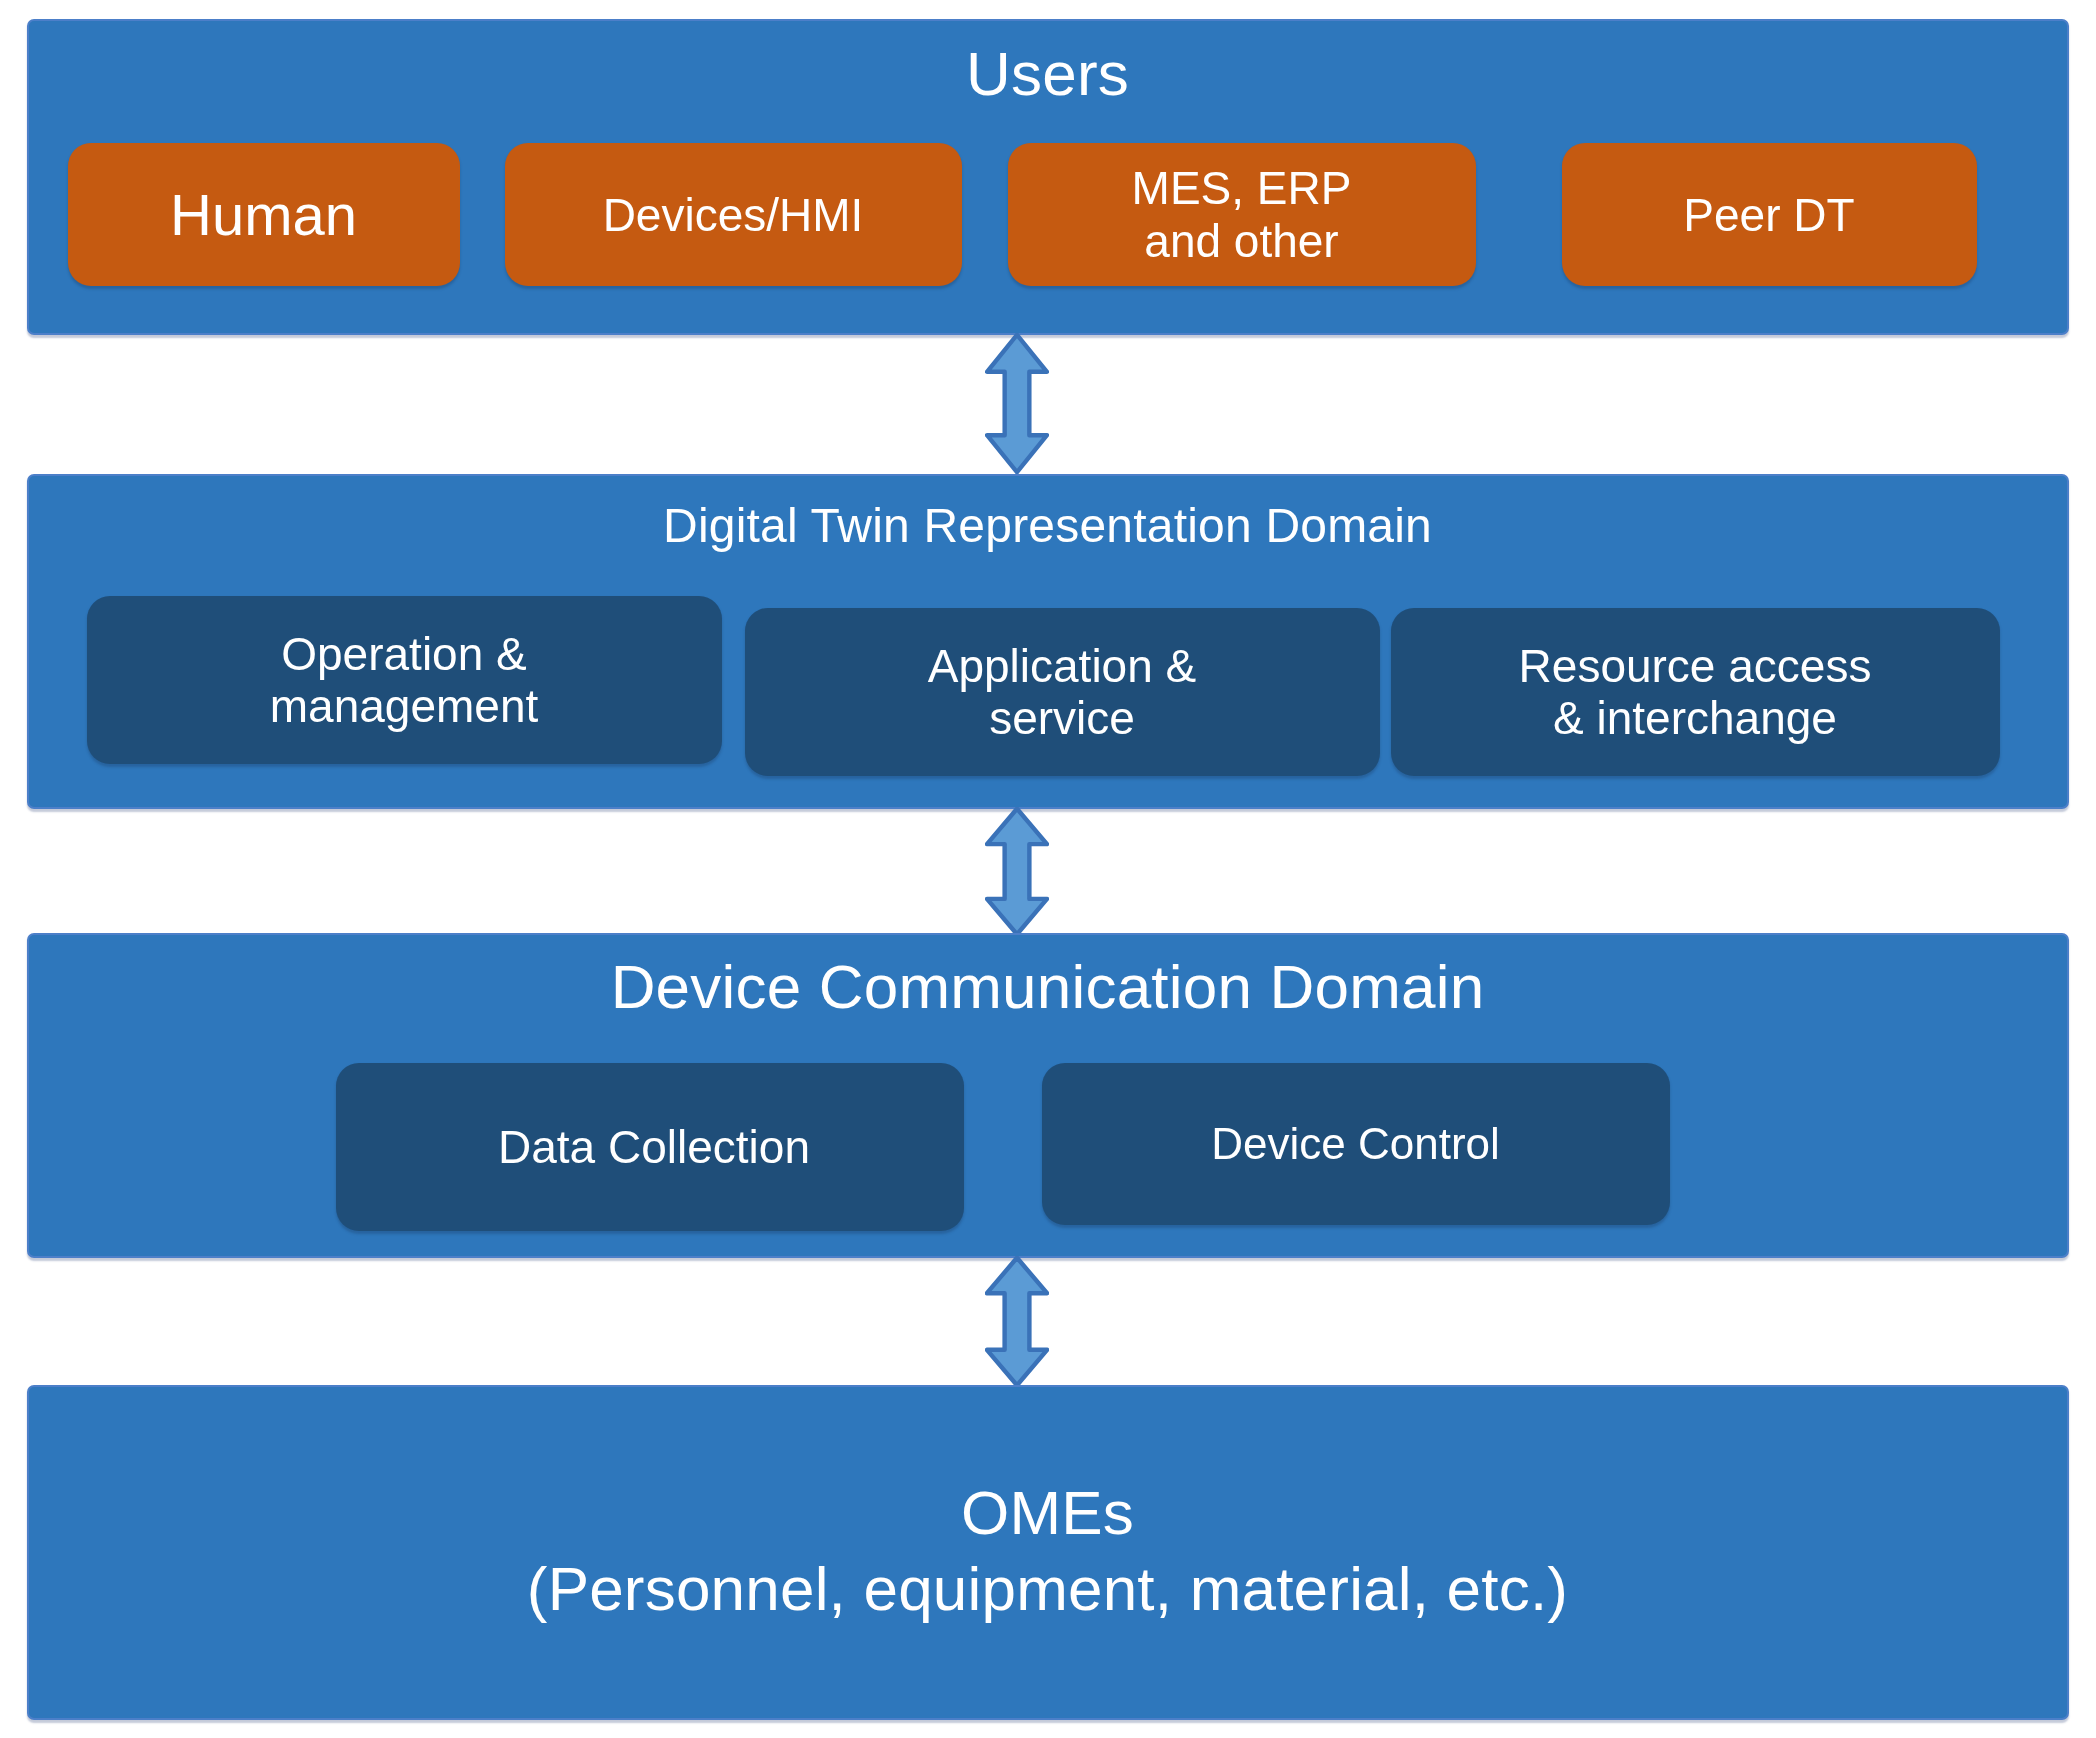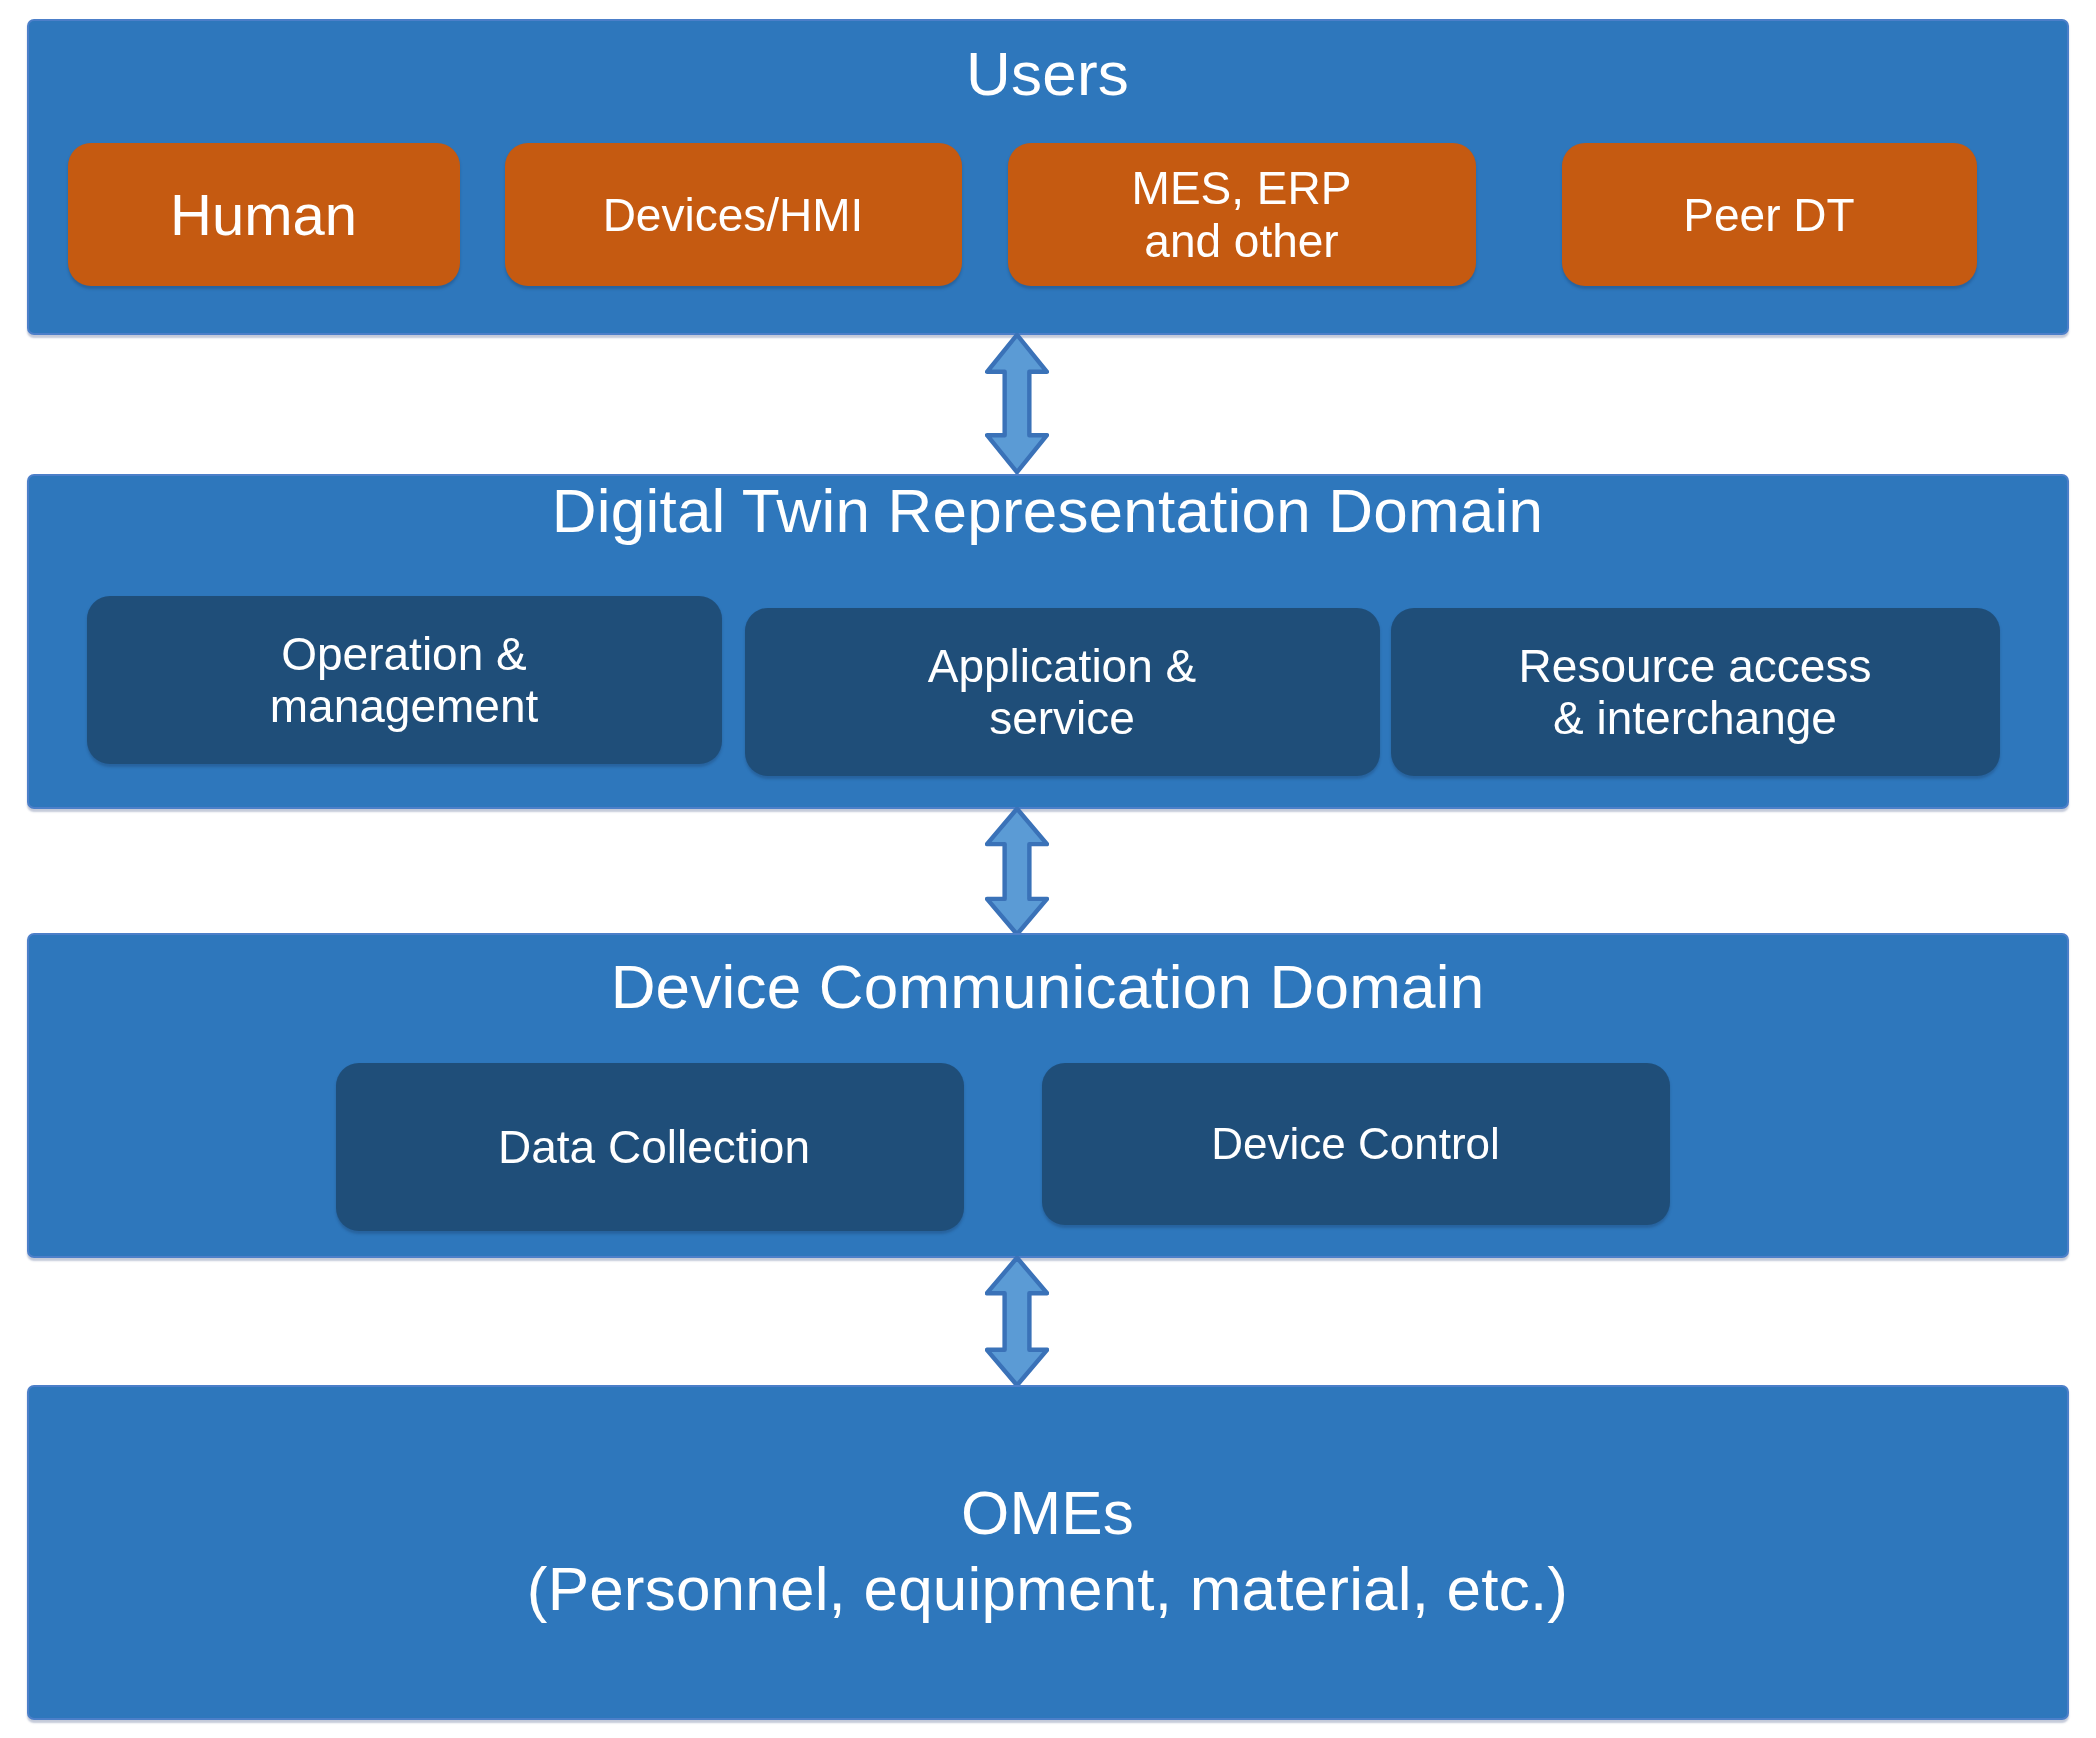--- a/index.html
+++ b/index.html
@@ -81,21 +81,21 @@
     <div class="chip orange" style="left:1493px; top:122px; width:415px; height:143px; font-size:46px;margin-left:40px;">Peer DT</div>
   </div>
 
   <div class="arrow" style="left:985px; top:333px; width:64px; height:141px;">
     <svg width="64" height="141" viewBox="0 0 72 160" xmlns="http://www.w3.org/2000/svg">
       <polygon points="36,2 70,44 50,44 50,116 70,116 36,158 2,116 22,116 22,44 2,44" fill="#5B9BD5" stroke="#3A72B8" stroke-width="5" stroke-linejoin="round"></polygon>
     </svg>
   </div>
 
   <div class="panel" style="left:26.5px; top:474px; width:2042px; height:335px;">
-    <div class="panel-title" style="top:2px; font-size:62px;">Digital Twin Representation Domain</div>
+    <div class="panel-title" style="top:25px; font-size:48px;">Digital Twin Representation Domain</div>
 
     <div class="chip navy" style="left:58px; top:120px; width:635px; height:168px; font-size:46px;">Operation &amp;
 management</div>
 
     <div class="chip navy" style="left:716px; top:132px; width:635px; height:168px; font-size:46px;">Application &amp;
 service</div>
 
     <div class="chip navy" style="left:1362px; top:132px; width:609px; height:168px; font-size:46px;">Resource access
 &amp; interchange</div>
   </div>

